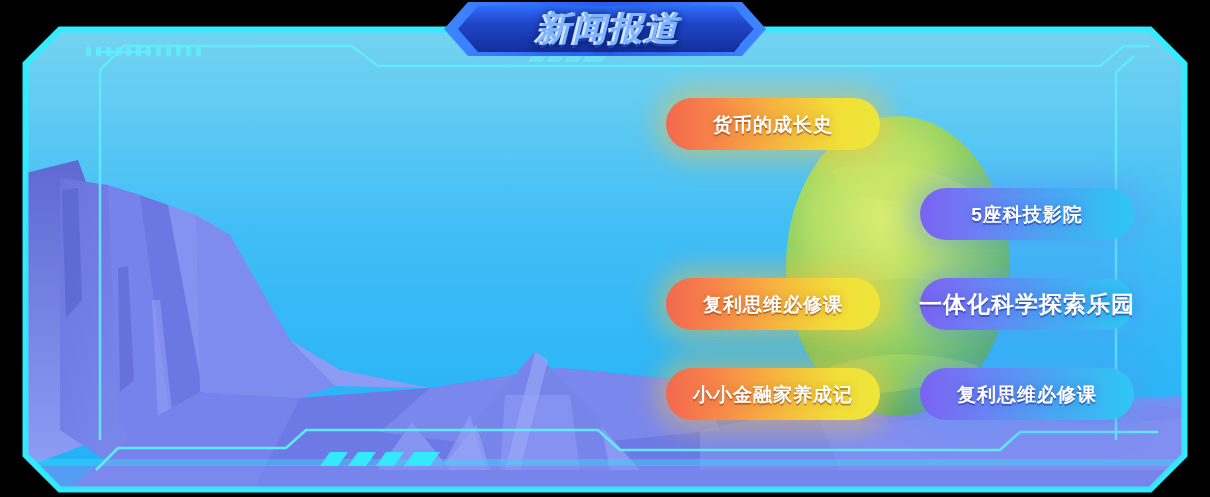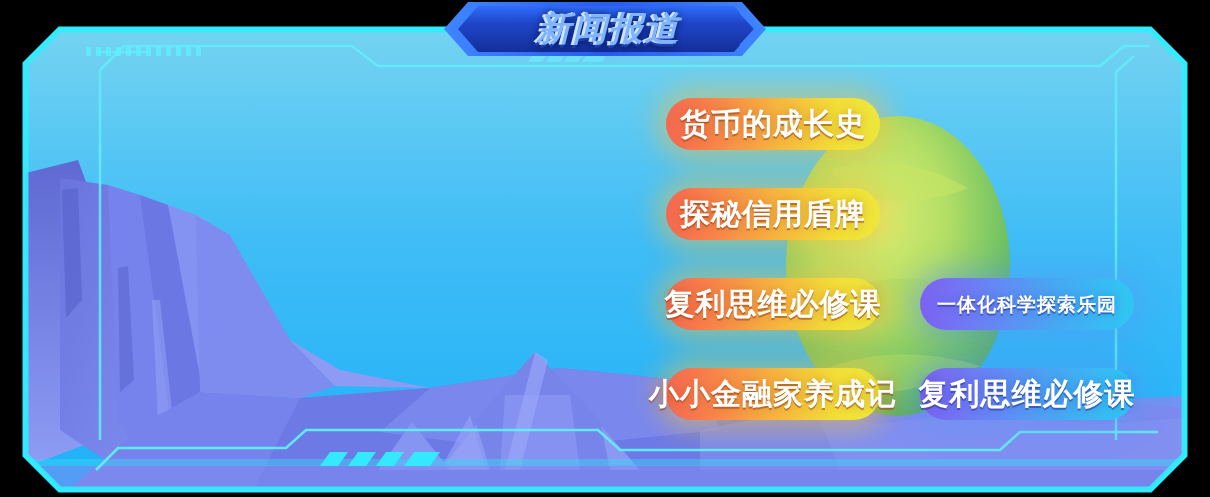--- a/index.html
+++ b/index.html
@@ -47,22 +47,22 @@
   }
   .pill .plabel{ line-height:1; }
 
   .col-left  { left:666px; width:214px; height:52px; }
   .col-right { left:920px; width:214px; height:52px; }
   .row1{ top:98px; }
   .row2{ top:188px; }
   .row3{ top:278px; }
   .row4{ top:368px; }
 
-  .fs-big   { font-size:30px; }
-  .fs-small { font-size:19px; }
+  .fs-big   { font-size:19px; }
+  .fs-small { font-size:23px; }
 
   
   #title-banner{
     position:absolute;
     left:472px;
     top:2px;
     width:270px;
     height:36px;
   }
   #title-banner .ttext{
@@ -278,30 +278,30 @@
   </svg>
 
   <div id="title-banner">
     <div class="ttext-shadow">新闻报道</div>
     <div class="ttext">新闻报道</div>
   </div>
 
   <div class="pill warm col-left row1">
     <span class="plabel fs-big">货币的成长史</span>
   </div>
-  <div class="pill warm col-left row2">
-    <span class="plabel fs-big">探秘信用盾牌</span>
-  </div>
   <div class="pill warm col-left row4">
     <span class="plabel fs-big">小小金融家养成记</span>
   </div>
   <div class="pill warm col-left row3">
     <span class="plabel fs-big">复利思维必修课</span>
   </div>
 
+  <div class="pill cool col-right row2">
+    <span class="plabel fs-big">5座科技影院</span>
+  </div>
   <div class="pill cool col-right row3">
     <span class="plabel fs-small">一体化科学探索乐园</span>
   </div>
   <div class="pill cool col-right row4">
     <span class="plabel fs-big">复利思维必修课</span>
   </div>
 
 </div>
 
 </body></html>

